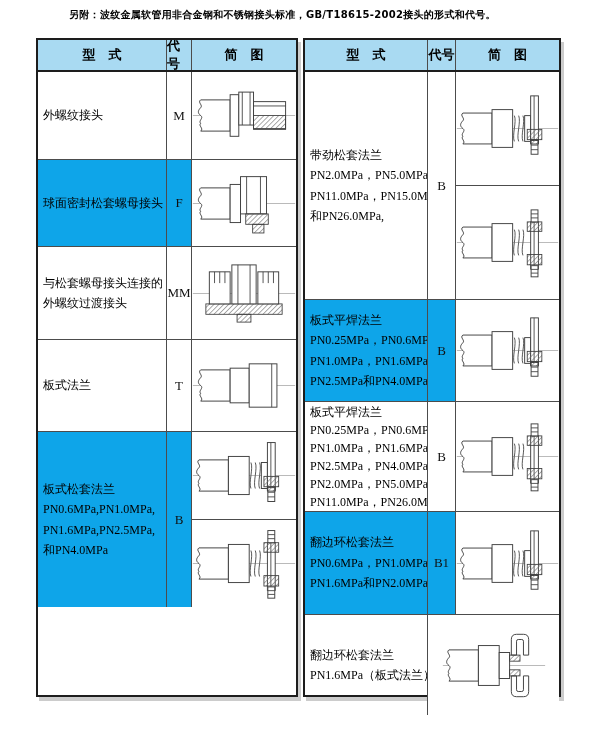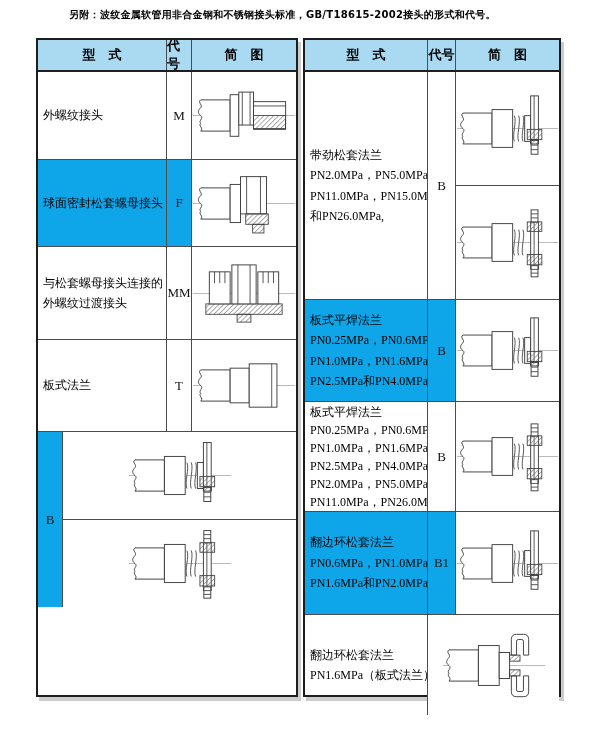--- a/index.html
+++ b/index.html
@@ -150,20 +150,24 @@
           <line x1="1" y1="42" x2="119" y2="42" stroke="#8d8d8d" stroke-width="0.7"></line>
           <path d="M44,24 L10,24 c-4,3 3,6 0,9 c-3,3 -4,6 0,9 c4,3 -3,6 0,9 c-3,3 4,6 0,9 L44,60 Z" stroke="#3e3e3e" stroke-width="1.1" fill="#ffffff"></path>
           <rect x="44" y="22" width="22" height="40" stroke="#3e3e3e" stroke-width="1.1" fill="#ffffff"></rect>
           <rect x="66" y="17" width="32" height="50" stroke="#3e3e3e" stroke-width="1.1" fill="#ffffff"></rect>
           <line x1="92" y1="17" x2="92" y2="67" stroke="#3e3e3e" stroke-width="1" fill="none"></line>
         </svg>
       </div>
   </div>
 
   <div class="row hl last" style="height:175px">
+    <div class="cell lw0 c-type">板式松套法兰
+PN0.6MPa,PN1.0MPa,
+PN1.6MPa,PN2.5MPa,
+和PN4.0MPa</div>
     <div class="cell lw1 c-code">B</div>
     <div class="cell lw2 lastc c-diag splitcol">
       <div class="sub subtop">
           <svg class="fit" width="104" height="73" viewBox="0 0 120 84" xmlns="http://www.w3.org/2000/svg">
             <defs>
               <pattern id="p5" width="4" height="4" patternUnits="userSpaceOnUse" patternTransform="rotate(45)">
                 <line x1="0" y1="0" x2="0" y2="4" stroke="#6a6a6a" stroke-width="1.3"></line>
               </pattern>
             </defs>
             <line x1="1" y1="42" x2="119" y2="42" stroke="#8d8d8d" stroke-width="0.7"></line>

